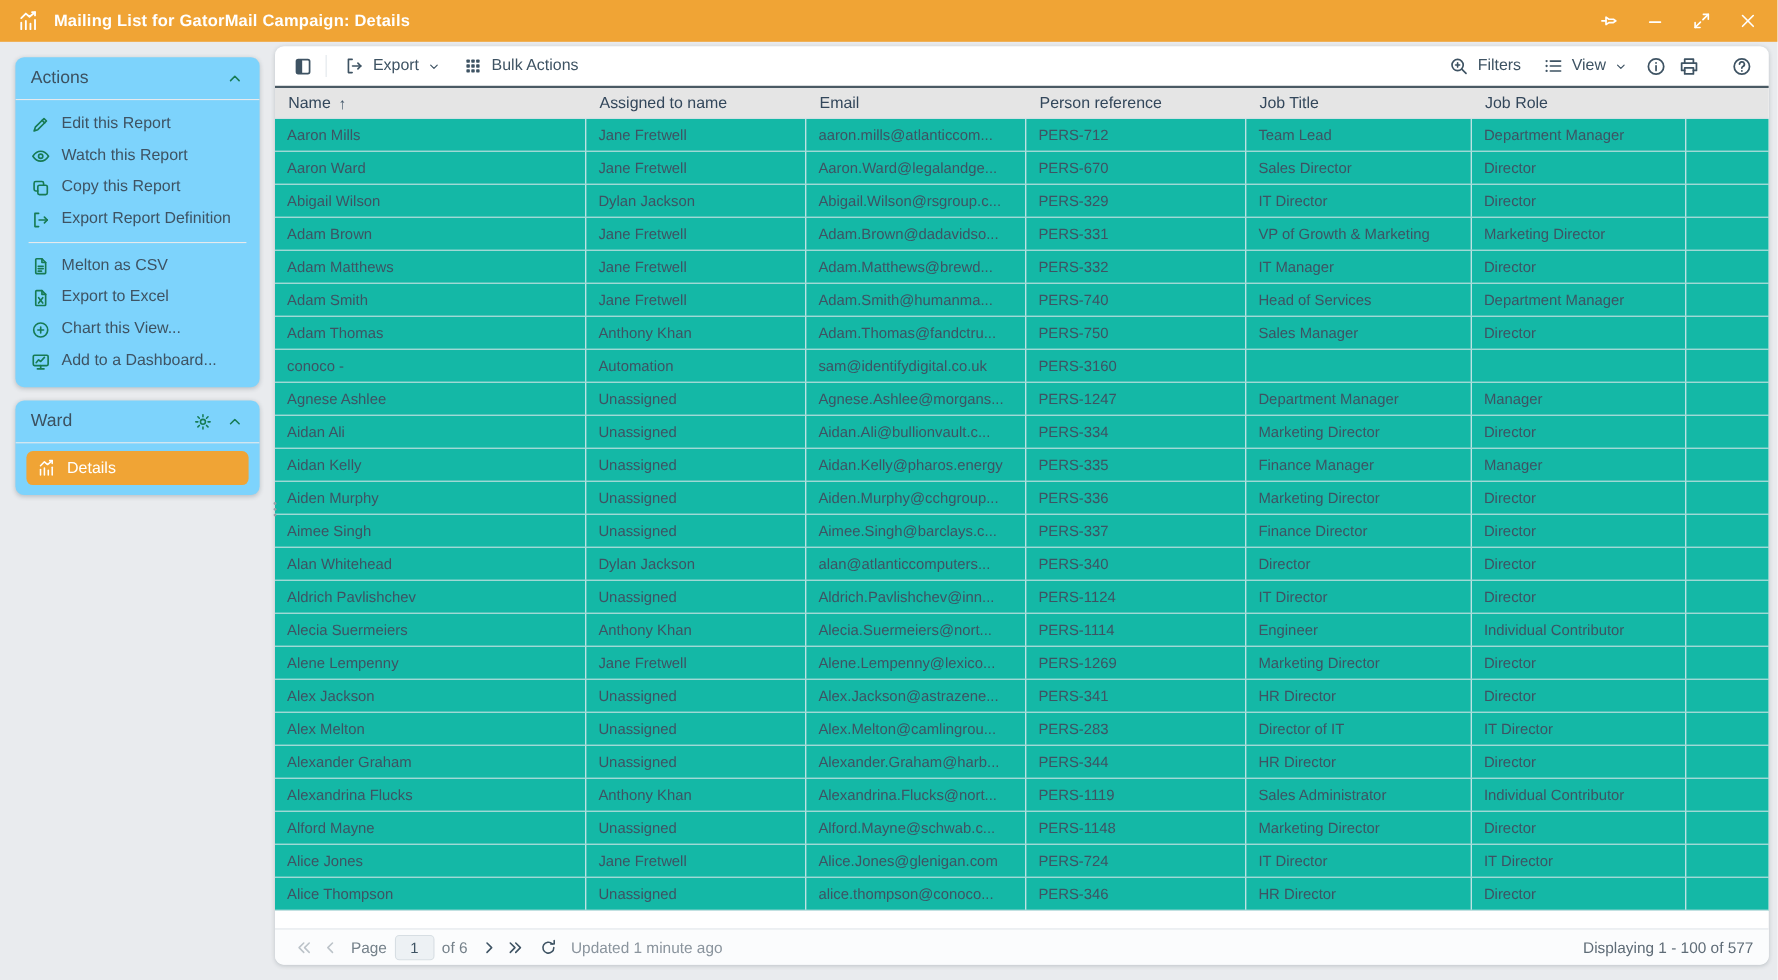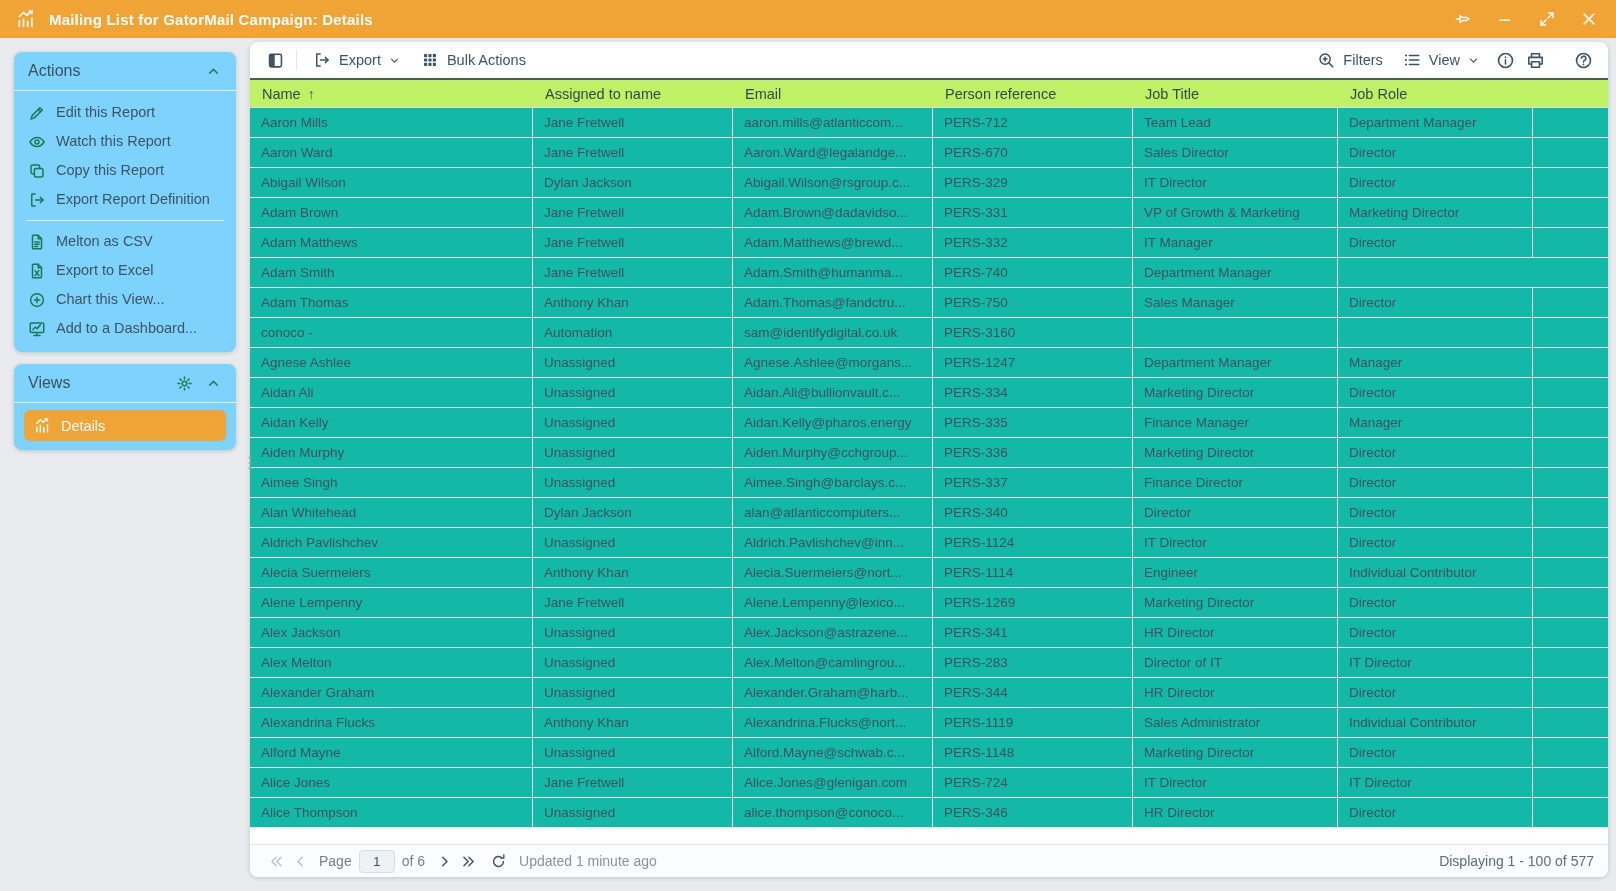--- a/index.html
+++ b/index.html
@@ -74,21 +74,21 @@
   .tsep{width:1px;height:20px;background:#E2E7EB;margin:0 6px;}
   .toolbar-right{margin-left:auto;display:flex;align-items:center;justify-content:space-between;}
   .icon-btn{width:30px;height:30px;display:flex;align-items:center;justify-content:center;color:var(--slate);cursor:pointer;border-radius:6px;}
   .icon-btn .icon{width:19px;height:19px;}
   .help-gap{margin-left:18px;}
 
   
   .grid-cols{grid-template-columns:283px 200px 200px 200px 205px 195px;}
   .thead{
     display:grid;height:30px;flex:none;
-    border-top:2px solid #4A5A64;background:#bef264;border-bottom:1px solid #D9E0E5;
+    border-top:2px solid #4A5A64;background:#e5e5e5;border-bottom:1px solid #D9E0E5;
   }
   .th{display:flex;align-items:center;padding:0 12px;font-size:14.5px;color:var(--slate-dark);cursor:pointer;white-space:nowrap;overflow:hidden;}
   .th .sort{margin-left:7px;color:#44586A;font-size:14px;}
   .tbody{flex:1;overflow:hidden;}
   .tr{display:grid;height:30px;border-bottom:1px solid var(--border);cursor:pointer;background:#14b8a6;}
   .td{
     padding:0 11px;font-size:13.5px;color:var(--slate);line-height:29px;
     border-right:1px solid #E8EDF0;white-space:nowrap;overflow:hidden;
   }
 
@@ -246,21 +246,21 @@
                 <path d="M12 16.5V20"></path>
                 <path d="M8 20.5h8"></path>
               </svg>
             </span>
             <span>Add to a Dashboard...</span>
           </div>
         </div>
     </div>
     <div class="card">
       <div class="card-header">
-        <span>Views</span>
+        <span>Ward</span>
         <span class="spacer"></span>
         <span class="icon hdr-icon">
             <svg viewBox="0 0 24 24" fill="none" stroke="currentColor" stroke-width="2" stroke-linecap="round" stroke-linejoin="round">
               <circle cx="12" cy="12" r="3.2"></circle>
               <path d="M12 2.8v2.7"></path>
               <path d="M12 18.5v2.7"></path>
               <path d="M2.8 12h2.7"></path>
               <path d="M18.5 12h2.7"></path>
               <path d="M5.5 5.5l1.9 1.9"></path>
               <path d="M16.6 16.6l1.9 1.9"></path>
@@ -466,20 +466,21 @@
           <div class="td">Adam.Matthews@brewd...</div>
           <div class="td">PERS-332</div>
           <div class="td">IT Manager</div>
           <div class="td">Director</div>
         </div>
         <div class="tr grid-cols">
           <div class="td">Adam Smith</div>
           <div class="td">Jane Fretwell</div>
           <div class="td">Adam.Smith@humanma...</div>
           <div class="td">PERS-740</div>
+          <div class="td">Head of Services</div>
           <div class="td">Department Manager</div>
         </div>
         <div class="tr grid-cols">
           <div class="td">Adam Thomas</div>
           <div class="td">Anthony Khan</div>
           <div class="td">Adam.Thomas@fandctru...</div>
           <div class="td">PERS-750</div>
           <div class="td">Sales Manager</div>
           <div class="td">Director</div>
         </div>

